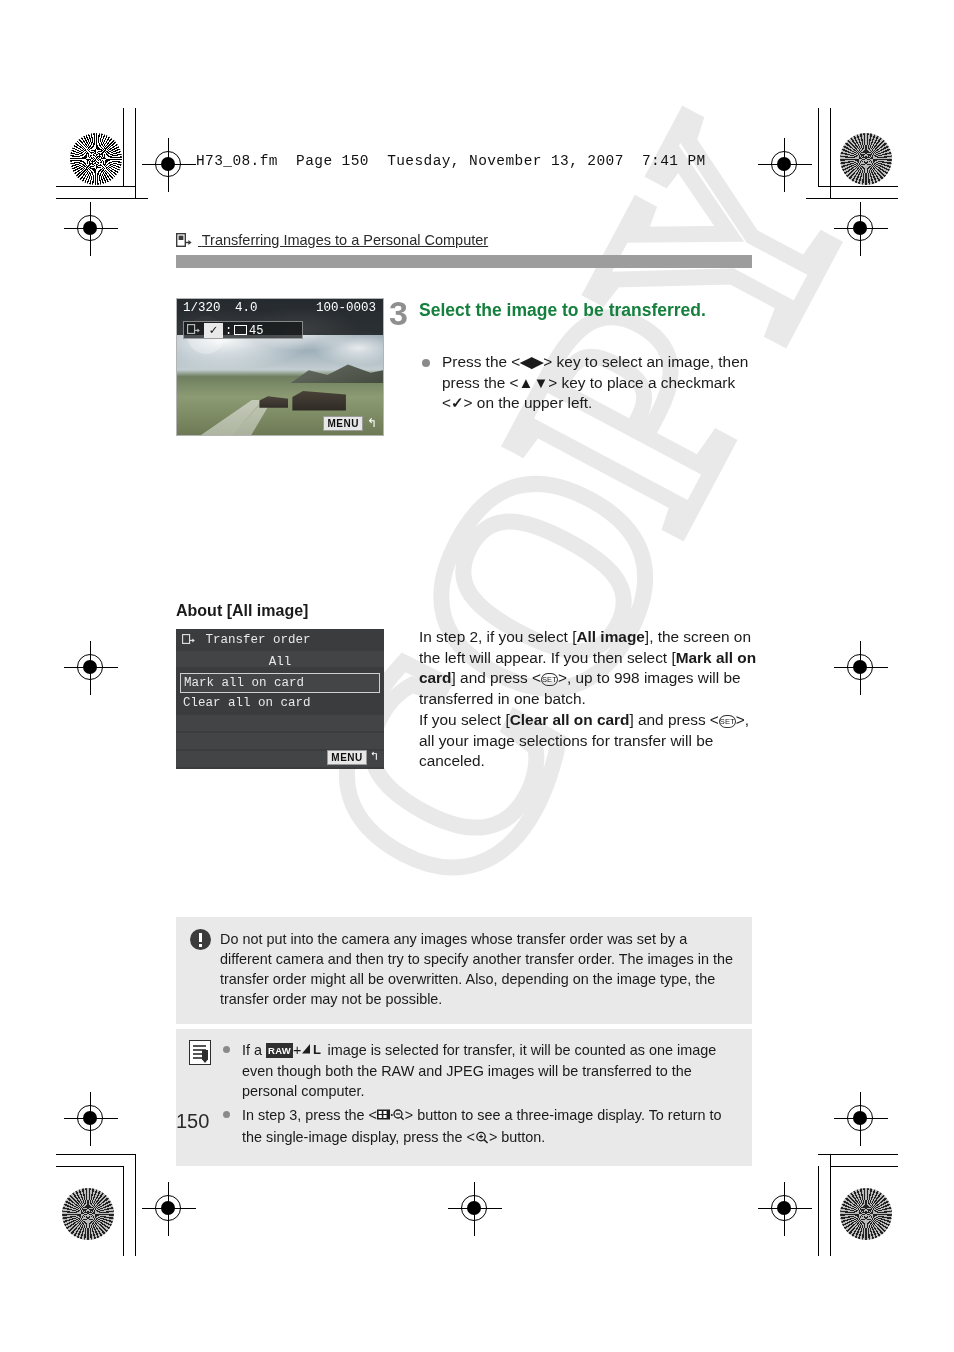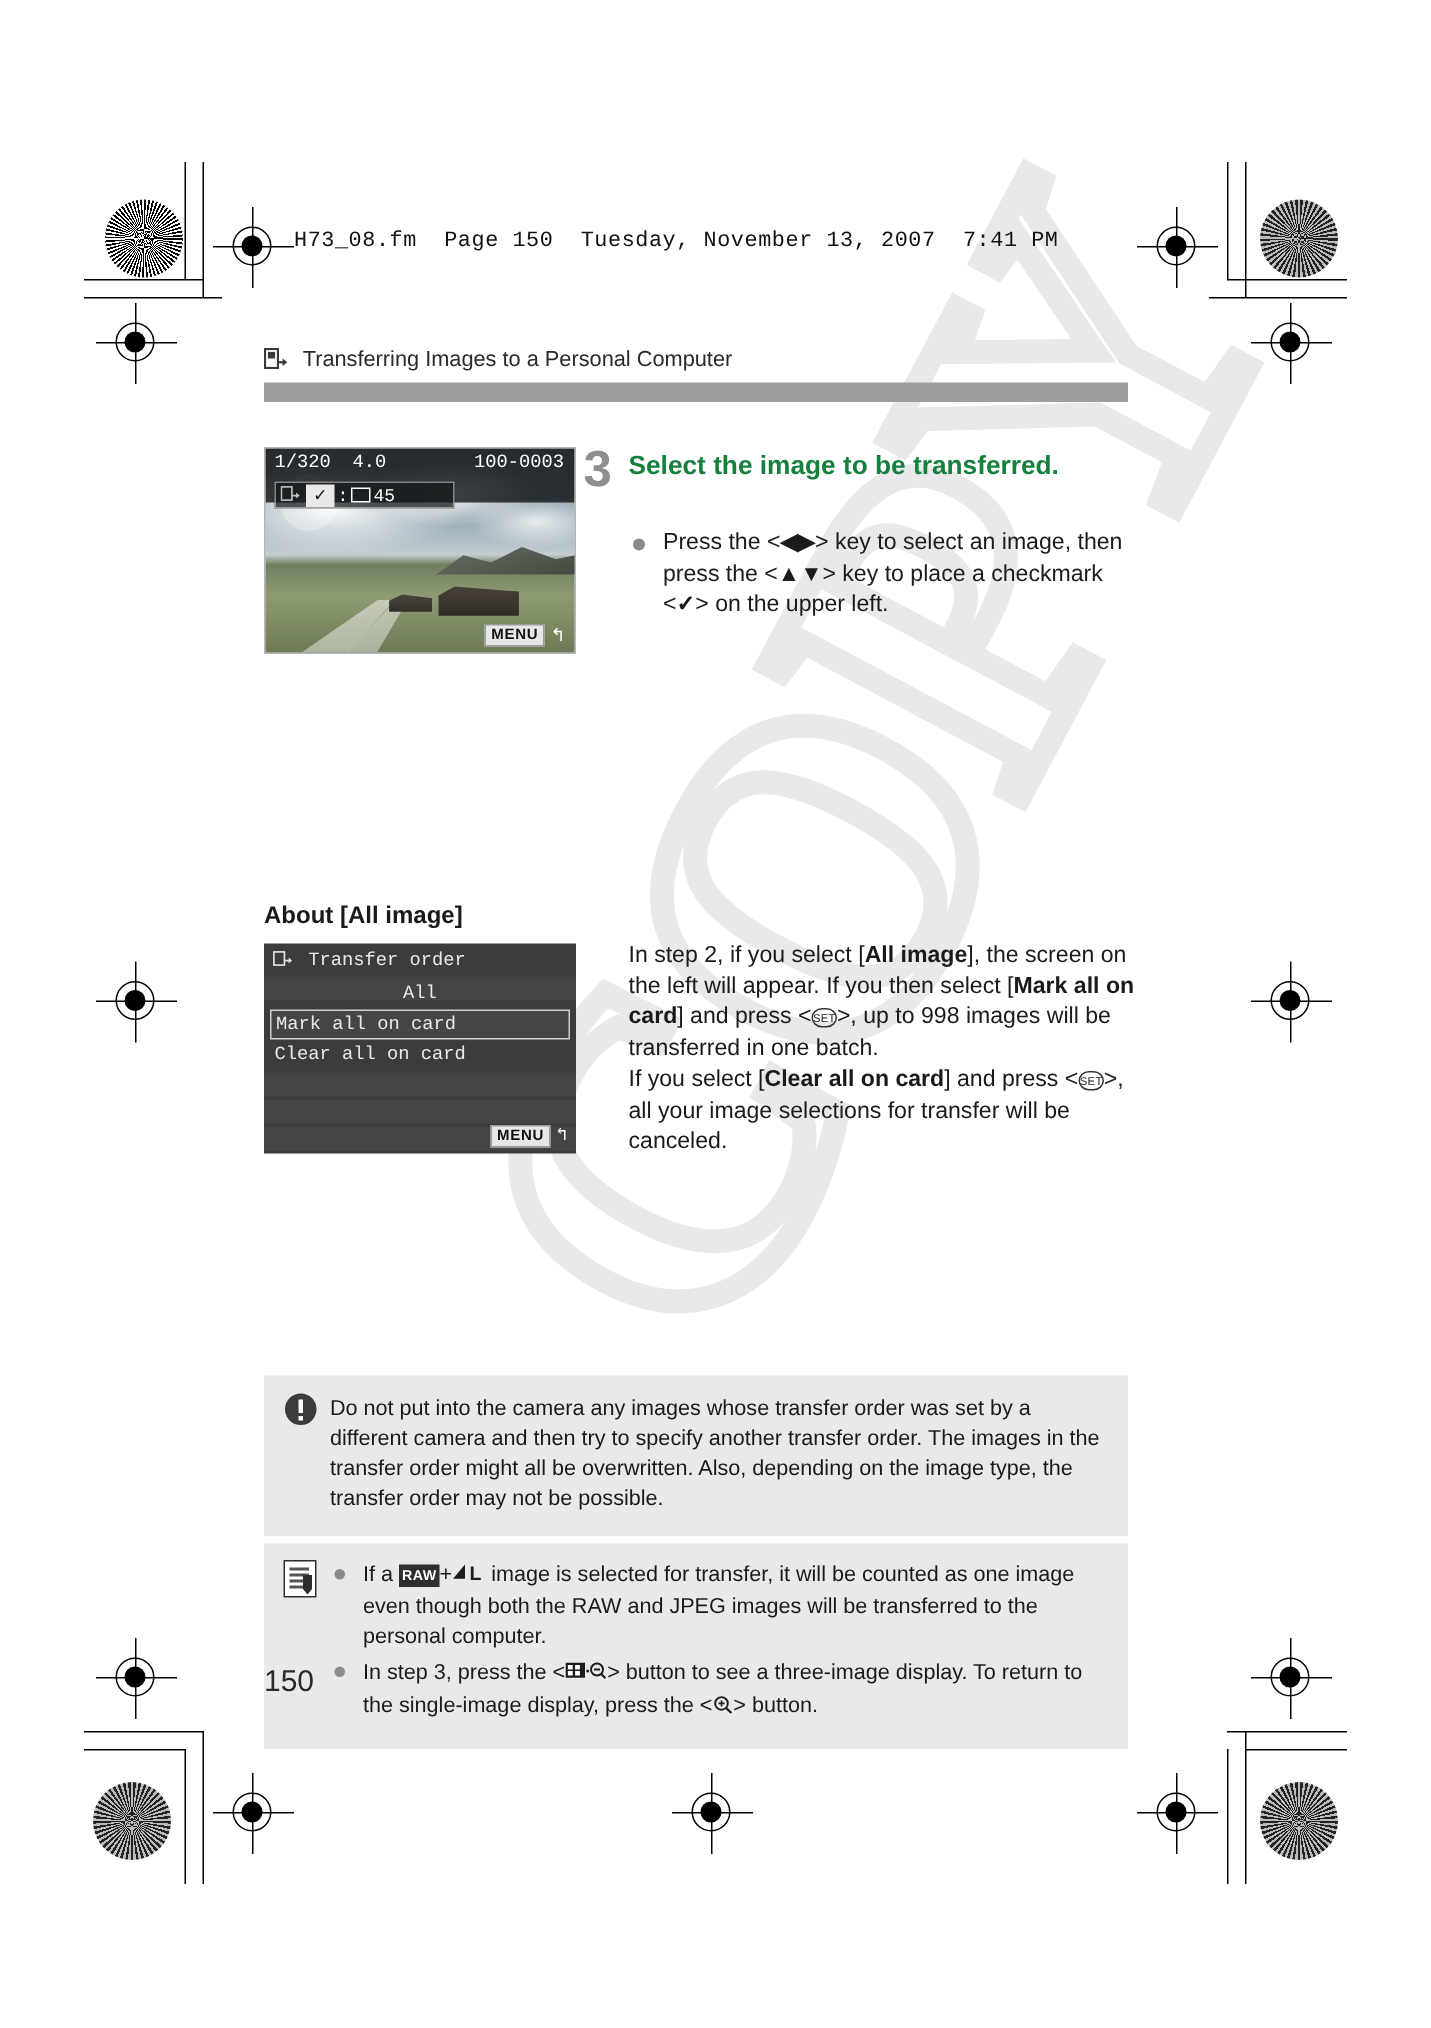--- a/index.html
+++ b/index.html
@@ -20,21 +20,21 @@
      background:
        repeating-conic-gradient(#000 0deg 3deg, #fff 3deg 6deg);
      }
   .burst.b2{background:
        repeating-conic-gradient(from 10deg,#222 0deg 4deg,#bbb 4deg 8deg);}
 
   
   .fm-line{position:absolute;left:196px;top:153px;font-family:"Liberation Mono",monospace;
       font-size:14.5px;letter-spacing:0.4px;color:#111;white-space:pre;}
 
-  .runhead{position:absolute;left:176px;top:232px;font-size:14.5px;color:#2a2a2a;}
+  .runhead{position:absolute;left:176px;top:232px;font-size:14.5px;color:#2a2a2a;text-decoration:underline;}
   .runhead .ico{display:inline-block;vertical-align:-2px;margin-right:6px;}
 
   .headbar{position:absolute;left:176px;top:255px;width:576px;height:13px;background:#9d9d9d;}
 
   
   .lcd{position:absolute;left:176px;top:298px;width:208px;height:138px;
        border:1px solid #b4b4b4;box-sizing:border-box;overflow:hidden;
        background:linear-gradient(#6f7d86,#9fb0b8 45%,#7e8f78 60%,#5d6b50);}
   .lcd .photo{position:absolute;inset:0;
      background:

